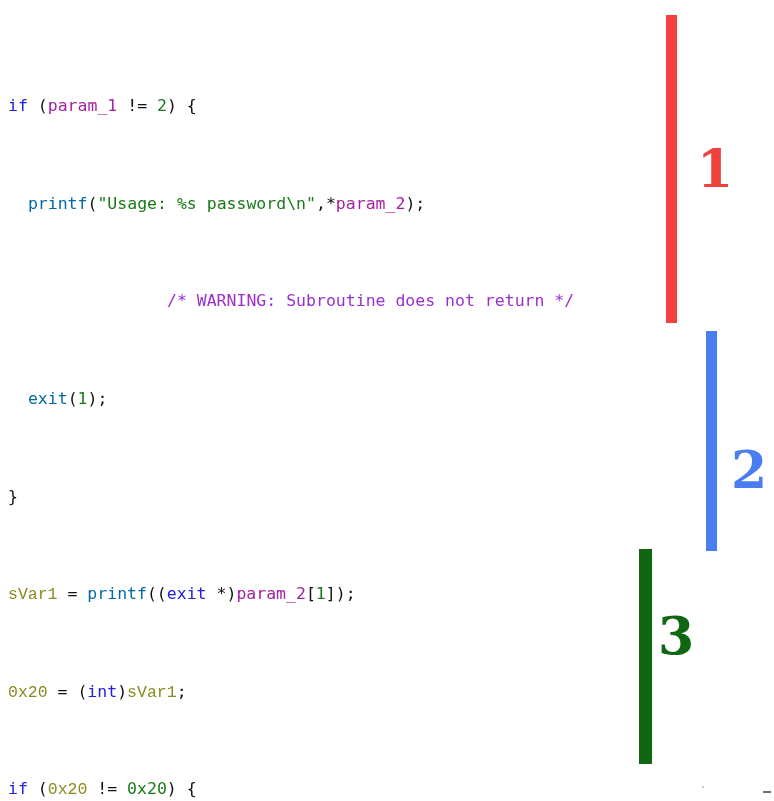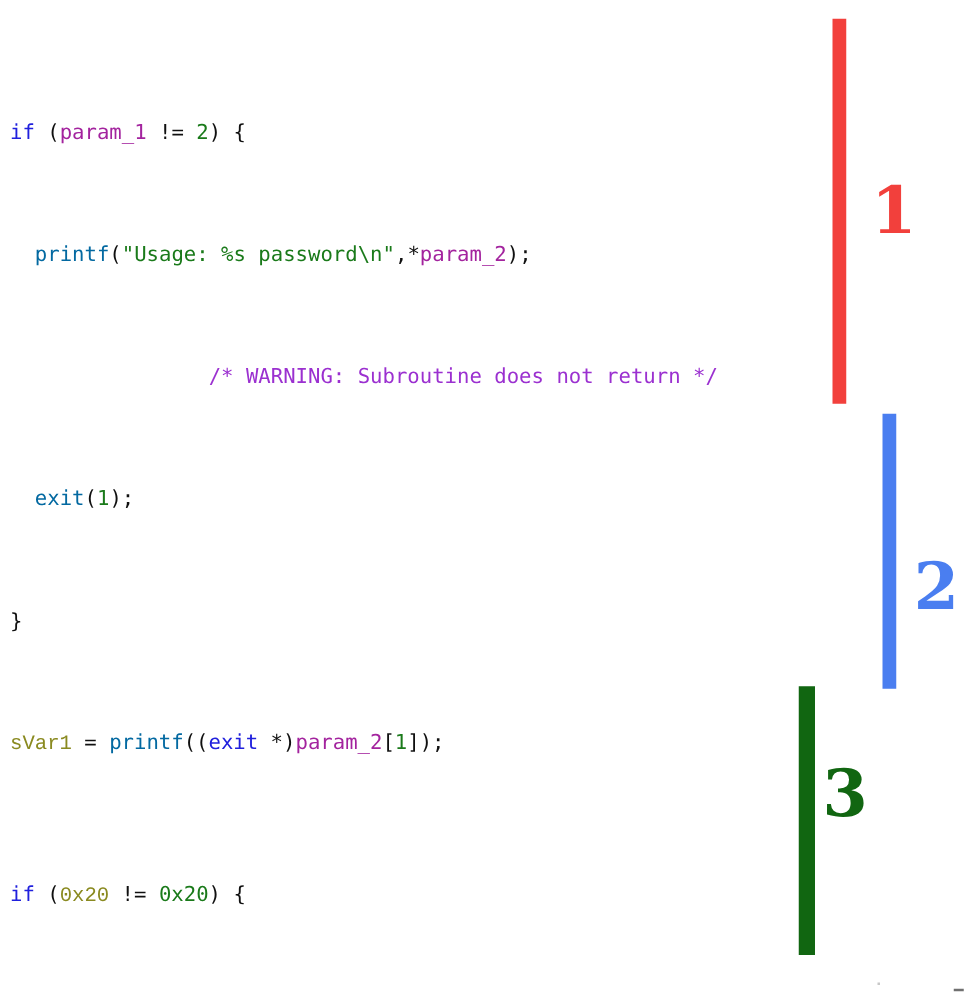--- a/index.html
+++ b/index.html
@@ -86,20 +86,21 @@
   <span class="ln"><span class="pl">  </span><span class="fn">printf</span><span class="pl">(</span><span class="str">"Usage: %s password\n"</span><span class="pl">,*</span><span class="par">param_2</span><span class="pl">);</span></span>
 
   <span class="ln"><span class="pl">                </span><span class="cmt">/* WARNING: Subroutine does not return */</span></span>
 
   <span class="ln"><span class="pl">  </span><span class="fn">exit</span><span class="pl">(</span><span class="num">1</span><span class="pl">);</span></span>
 
   <span class="ln"><span class="pl">}</span></span>
 
   <span class="ln"><span class="var">sVar1</span><span class="pl"> = </span><span class="fn">printf</span><span class="pl">((</span><span class="kw">exit</span><span class="pl"> *)</span><span class="par">param_2</span><span class="pl">[</span><span class="num">1</span><span class="pl">]);</span></span>
 
+  <span class="ln"><span class="var">0x20</span><span class="pl"> = (</span><span class="kw">int</span><span class="pl">)</span><span class="var">sVar1</span><span class="pl">;</span></span>
 
   <span class="ln"><span class="kw">if</span><span class="pl"> (</span><span class="var">0x20</span><span class="pl"> != </span><span class="num">0x20</span><span class="pl">) {</span></span>
 
   
 
   
 
   
 
   

